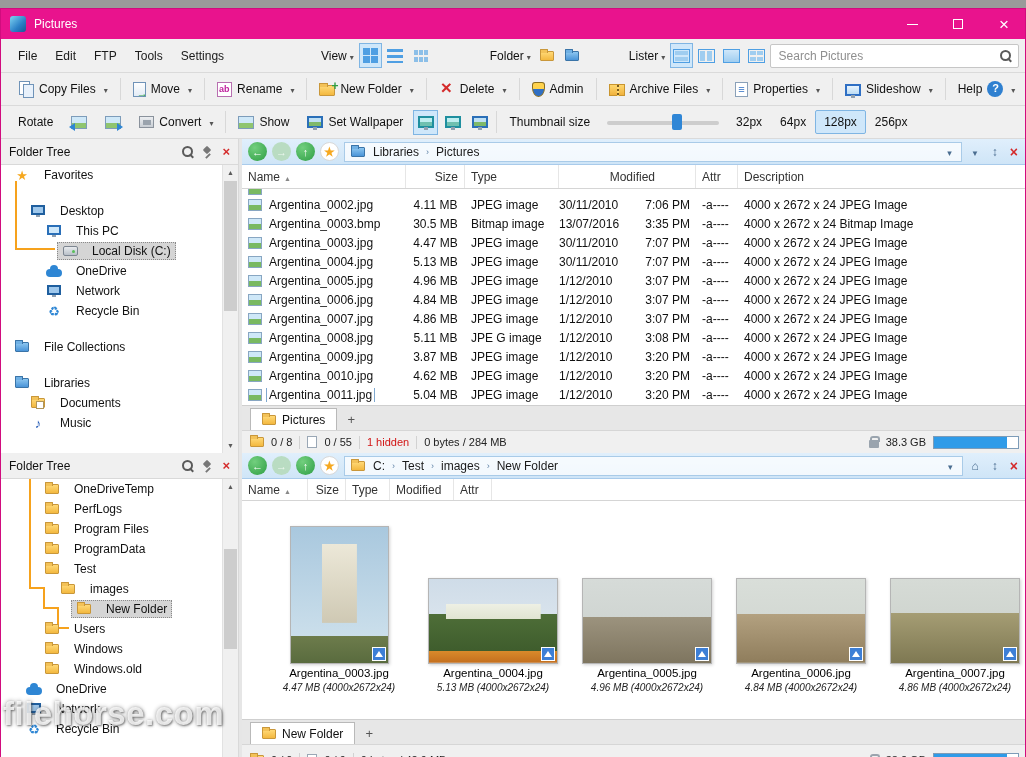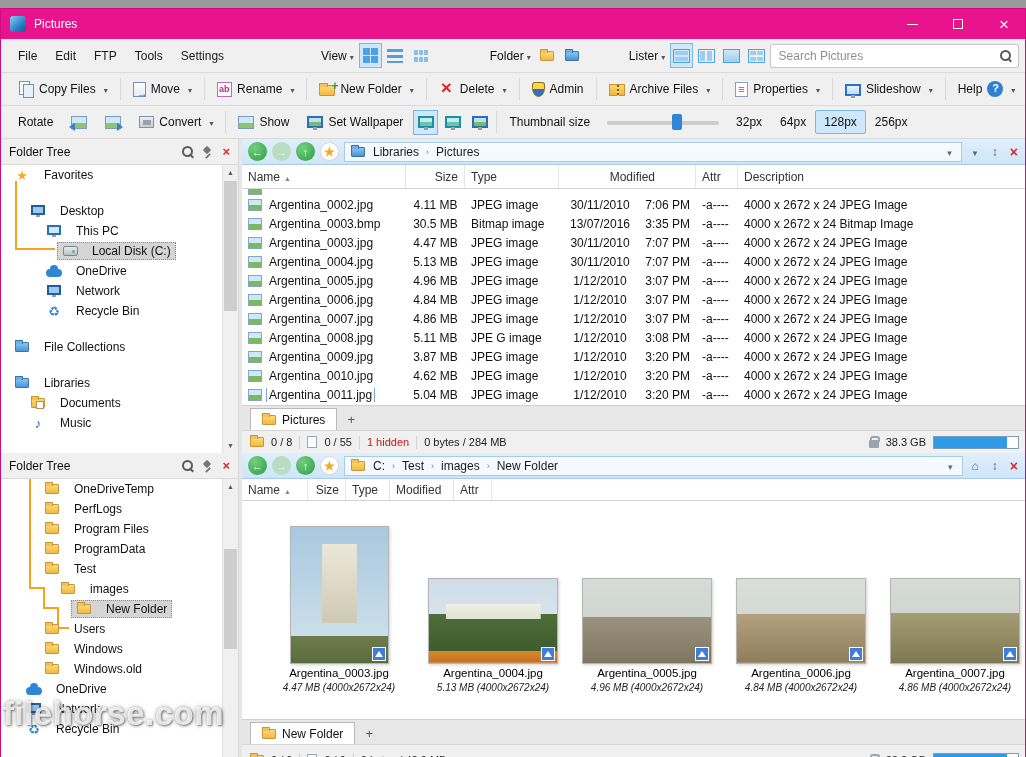--- a/index.html
+++ b/index.html
@@ -162,21 +162,21 @@
   .b-name{width:66px;} .b-size{width:38px;justify-content:flex-end;} .b-type{width:44px;} .b-mod{width:64px;} .b-attr{width:38px;}
   
   .files{position:absolute;left:241px;top:180px;width:785px;height:216px;background:#fff;overflow:hidden;}
   .frow{display:flex;height:19px;align-items:center;}
   .frow.clip{height:6px;overflow:hidden;align-items:flex-end;}
   .cell{padding:0 6px;white-space:nowrap;overflow:hidden;}
   .cell.name{width:164px;display:flex;align-items:center;gap:5px;}
   .cell.size{width:59px;text-align:center;}
   .cell.type{width:94px;}
   .cell.mod{width:137px;display:flex;padding:0;}
-  .mod-d{width:82px;text-align:center;} .mod-t{width:55px;text-align:right;padding-right:6px;}
+  .mod-d{width:82px;text-align:left;} .mod-t{width:55px;text-align:right;padding-right:6px;}
   .cell.attr{width:42px;}
   .cell.desc{flex:1;}
   .pic-ico{width:14px;height:12px;background:linear-gradient(180deg,#cfe8f8 48%,#79b961 48%);border:1px solid #88a6c2;flex:none;}
   .fname{white-space:nowrap;overflow:hidden;padding:0 2px;}
   .frow.focused .fname{box-shadow:0 0 0 1px #7fa8cf;}
   
   .tabbar{position:absolute;left:241px;width:785px;height:25px;background:#e7e7e7;border-top:1px solid #cfcfcf;display:flex;align-items:flex-end;padding-left:8px;}
   .tabs-top{top:396px;} .tabs-bottom{top:710px;}
   .tab{height:22px;background:#fff;border:1px solid #b9b9b9;border-bottom:none;display:flex;align-items:center;gap:6px;padding:0 11px;}
   .tab-plus{width:18px;height:18px;margin:0 0 2px 5px;display:flex;align-items:center;justify-content:center;color:#555;}

